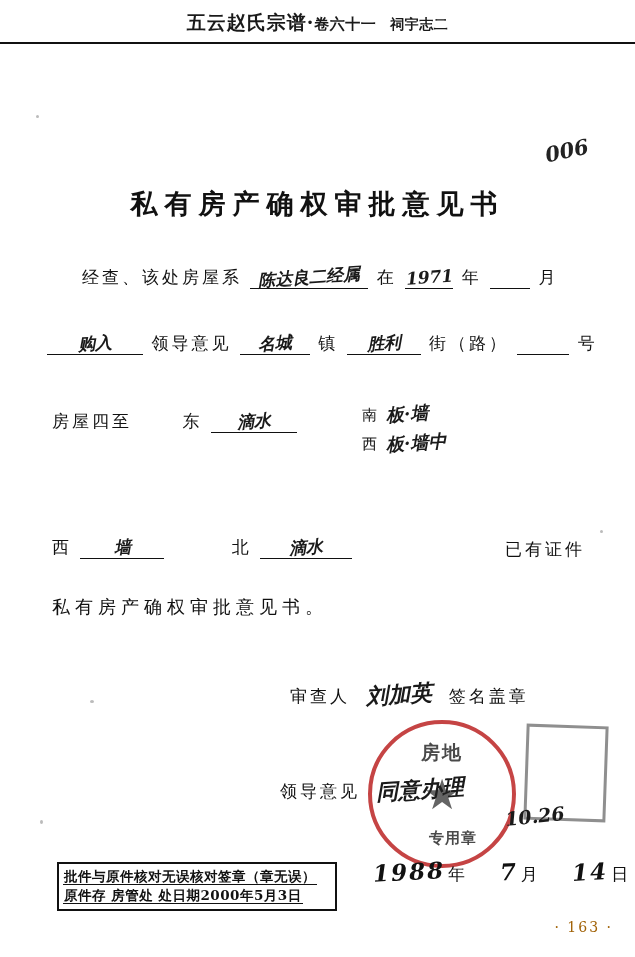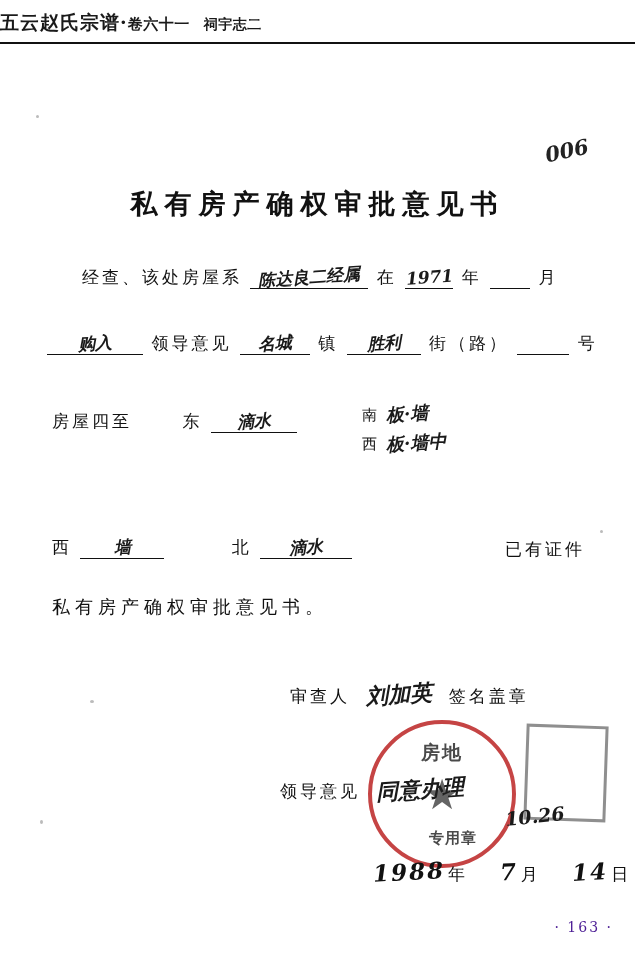--- a/index.html
+++ b/index.html
@@ -15,21 +15,21 @@
     color: #111;
     overflow: hidden;
   }
 
   
   .page-header {
     position: absolute;
     top: 10px;
     left: 0;
     width: 635px;
-    text-align: left;
+    text-align: center;
     font-size: 19px;
     font-weight: bold;
     letter-spacing: 1px;
     color: #1a1a1a;
     font-family: "DejaVu Serif", "Liberation Serif", serif;
   }
   .page-header .vol {
     font-size: 15px;
     font-weight: bold;
     letter-spacing: 0.5px;
@@ -268,21 +268,21 @@
   }
   .stamp-box .row .seg { border-bottom: 1px solid #111; padding: 0 1px; }
 
   
   .footer-page {
     position: absolute;
     bottom: 22px;
     right: 22px;
     font-size: 14px;
     letter-spacing: 2px;
-    color: #4c1d95;
+    color: #a16207;
     font-family: "DejaVu Serif", "Liberation Serif", serif;
   }
 
   
   .speck {
     position: absolute;
     background: #777;
     border-radius: 50%;
     opacity: .5;
   }
@@ -373,20 +373,24 @@
   <div class="stamp-date handwrite">10.26</div>
 
   <div class="date-line">
     <span class="d">1988</span><span>年</span>
     &nbsp;&nbsp;
     <span class="d">7</span><span>月</span>
     &nbsp;&nbsp;
     <span class="d">14</span><span>日</span>
   </div>
 
+  <div class="stamp-box">
+    <div class="row"><span class="seg">批件与原件核对无误核对签章（章无误）</span></div>
+    <div class="row"><span class="seg">原件存  房管处  处日期2000年5月3日</span></div>
+  </div>
 
   <div class="speck" style="top:55px;left:36px;width:3px;height:3px;"></div>
   <div class="speck" style="top:640px;left:90px;width:4px;height:3px;"></div>
   <div class="speck" style="top:760px;left:40px;width:3px;height:4px;"></div>
   <div class="speck" style="top:470px;left:600px;width:3px;height:3px;"></div>
 </div>
 
 <div class="footer-page">· 163 ·</div>
 
 </body></html>

